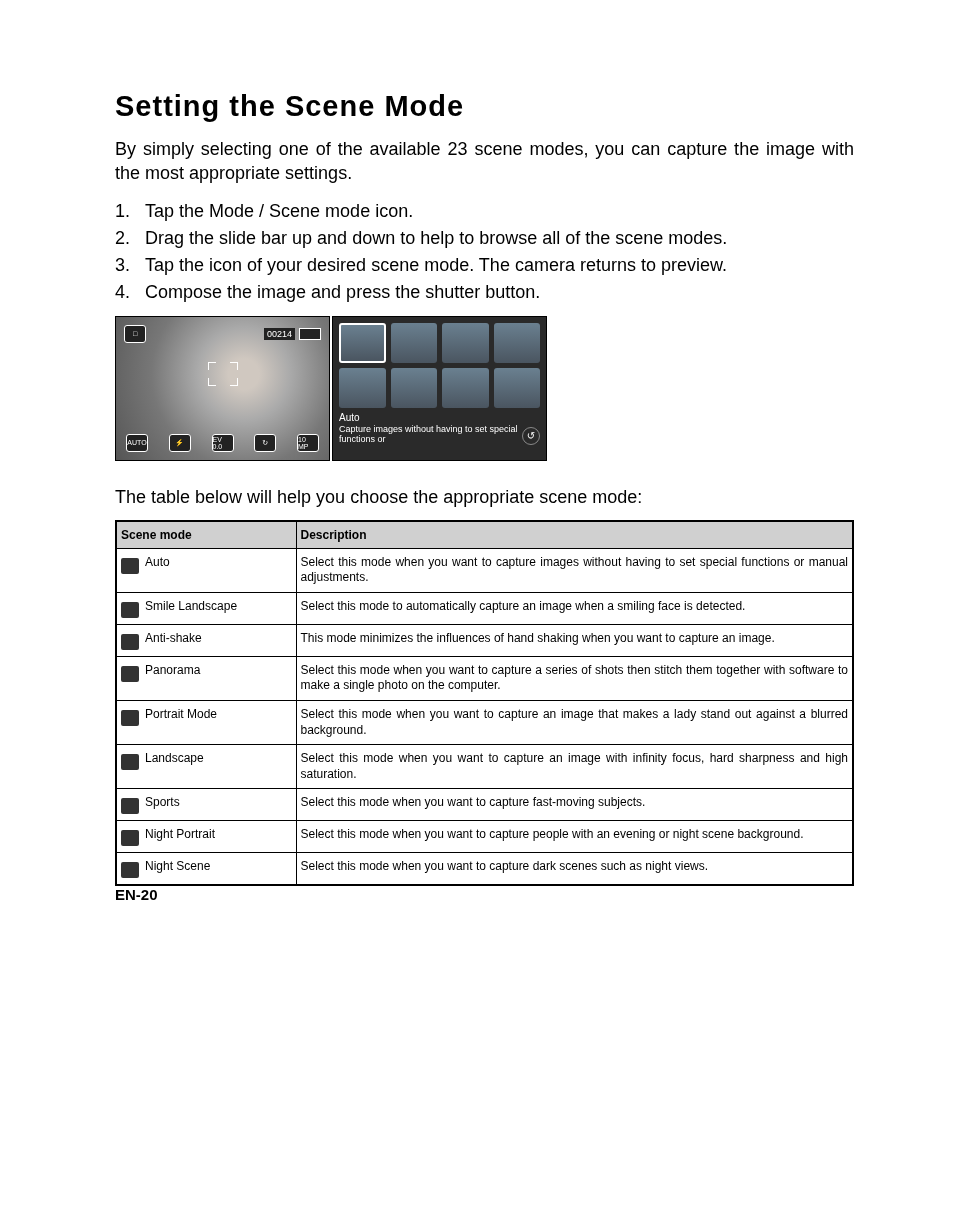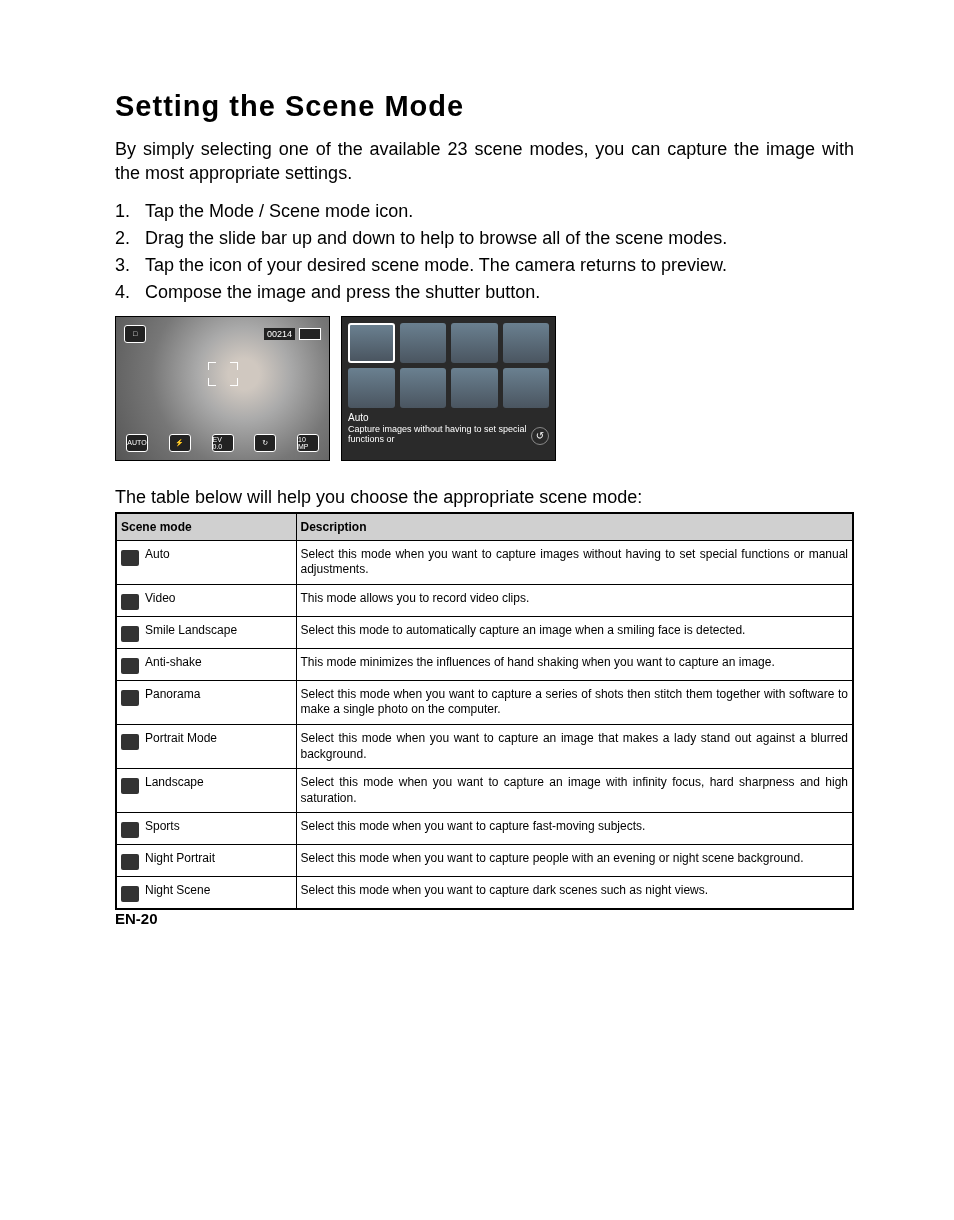--- a/index.html
+++ b/index.html
@@ -35,21 +35,21 @@
     .step {
       display: flex;
       margin-bottom: 0;
     }
     .step-num {
       width: 30px;
       flex-shrink: 0;
     }
     .images-row {
       display: flex;
-      gap: 11px;
+      gap: 2px;
       margin-bottom: 26px;
     }
     .img-preview {
       width: 215px;
       height: 145px;
       background: #888;
       border: 1px solid #000;
       position: relative;
       overflow: hidden;
     }
@@ -149,21 +149,21 @@
       border: 1px solid #888;
       border-radius: 50%;
       color: #fff;
       font-size: 10px;
       display: flex;
       align-items: center;
       justify-content: center;
     }
     .table-intro {
       font-size: 18px;
-      margin-bottom: 4px;
+      margin-bottom: 12px;
     }
     table {
       border-collapse: collapse;
       width: 100%;
       border: 2px solid #000;
     }
     th, td {
       border: 1px solid #000;
       padding: 6px 4px;
       font-size: 12px;
@@ -307,29 +307,20 @@
             <span class="mode-icon"></span>
             <span>Auto</span>
           </div>
         </td>
         <td class="desc">Select this mode when you want to capture images without having to set special functions or manual adjustments.</td>
       </tr>
       <tr>
         <td class="mode-cell">
           <div class="mode-row">
             <span class="mode-icon"></span>
-            <span>Video</span>
-          </div>
-        </td>
-        <td class="desc">This mode allows you to record video clips.</td>
-      </tr>
-      <tr>
-        <td class="mode-cell">
-          <div class="mode-row">
-            <span class="mode-icon"></span>
             <span>Smile Landscape</span>
           </div>
         </td>
         <td class="desc">Select this mode to automatically capture an image when a smiling face is detected.</td>
       </tr>
       <tr>
         <td class="mode-cell">
           <div class="mode-row">
             <span class="mode-icon"></span>
             <span>Anti-shake</span>

